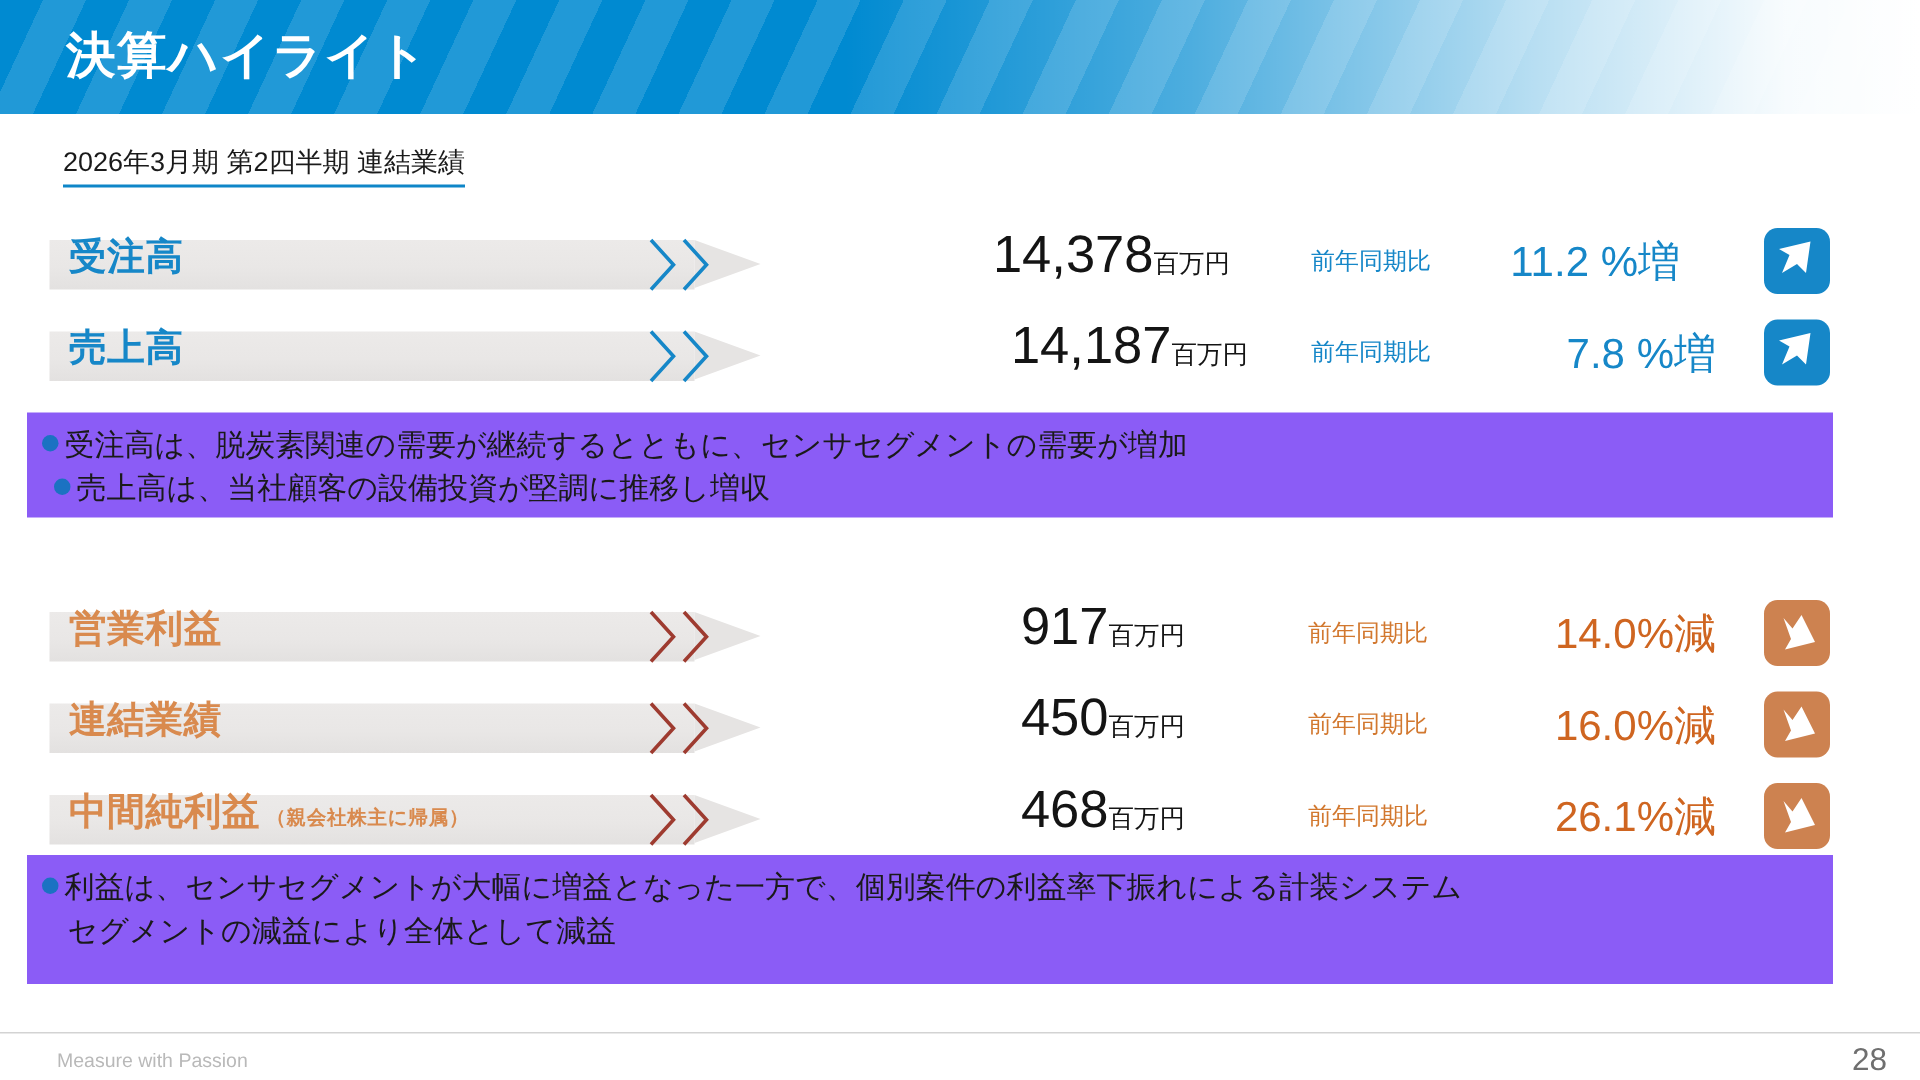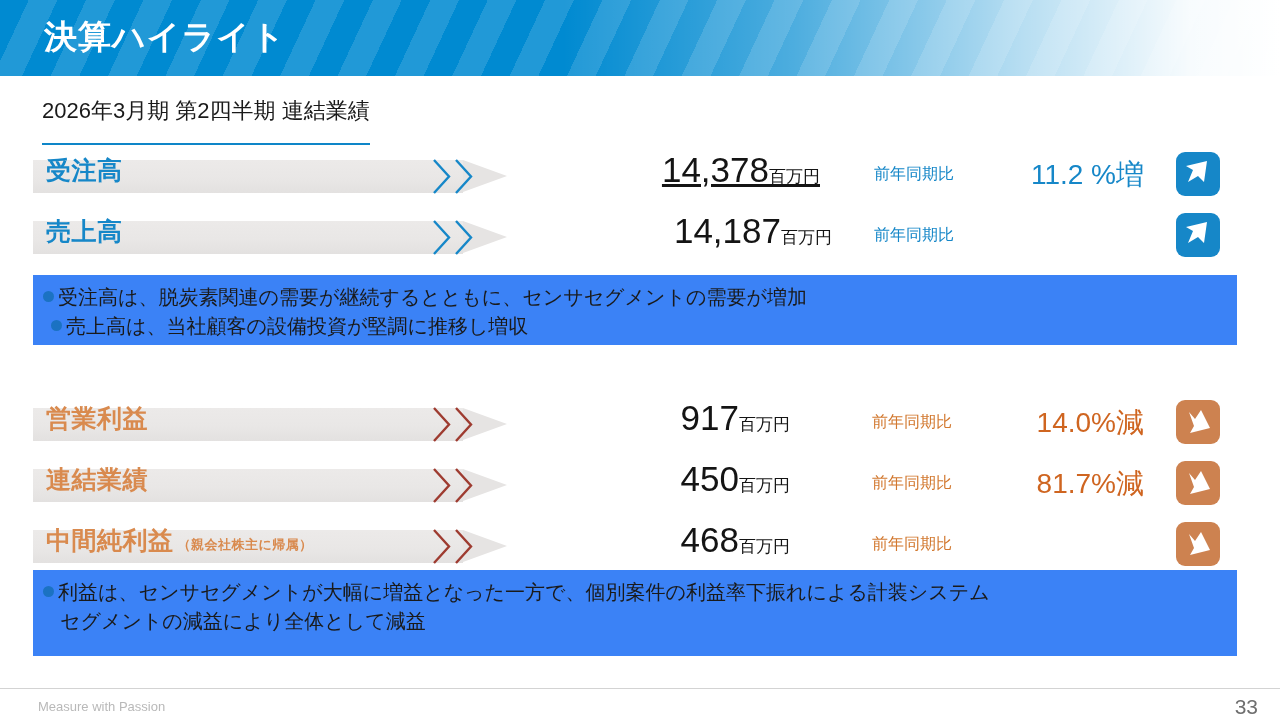--- a/index.html
+++ b/index.html
@@ -42,22 +42,22 @@
     font-size:33px;font-weight:bold;color:#ffffff;
     letter-spacing:1px;
     z-index:3;
   }
 
   
   .subtitle-wrap{
     position:absolute;left:42px;top:96px;
   }
   .subtitle{
-    font-size:22px;color:#1a1a1a;
-    padding-bottom:17px;
+    font-size:18px;color:#1a1a1a;
+    padding-bottom:3px;
     display:inline-block;
     border-bottom:2.5px solid #0e86c8;
   }
 
   
   .row{position:absolute;left:0;width:1280px;height:48px;}
 
   .banner{
     position:absolute;left:33px;top:12px;
     width:474px;height:33px;
@@ -124,23 +124,23 @@
   .blue-label{color:#1687c8;}
   .blue-text{color:#1687c8;}
   .orange-label{color:#d98a4e;}
   .orange-text{color:#cf6520;}
   .orange-yoy{color:#d2782f;}
   .box-blue{background:#1687c8;}
   .box-orange{background:#cd8250;}
 
   
   .comment{
-    position:absolute;left:33px;
+    position:absolute;left:18px;
     width:1204px;
-    background:#3b82f6;
+    background:#8b5cf6;
   }
   .comment .line{
     font-size:20px;color:#1a1a1a;
     line-height:29px;
     white-space:nowrap;
   }
   .comment .line.indent{padding-left:22px;}
   .bullet{
     display:inline-block;
     width:11px;height:11px;border-radius:50%;
@@ -190,25 +190,25 @@
       </div>
       <div class="chev c2">
         <svg width="22" height="41" viewBox="0 0 22 41">
             <polyline points="3,4 18,20.5 3,37" fill="none" stroke="#1687c8" stroke-width="2.4"></polyline>
           </svg>
       </div>
     </div>
     <div class="label blue-label">
       <span>受注高</span>
     </div>
-    <div class="value" style="left:590px;top:2px;text-decoration:underline;">
+    <div class="value" style="left:590px;top:2px;">
       <span>14,378</span><span class="unit">百万円</span>
     </div>
     <div class="yoy blue-text" style="left:874px;top:16px;">前年同期比</div>
-    <div class="pct blue-text" style="left:984px;top:8px;width:160px;">11.2 %増</div>
+    <div class="pct blue-text" style="left:960px;top:8px;width:160px;">11.2 %増</div>
     <div class="arrowbox box-blue" style="left:1176px;top:4px;">
       <svg width="44" height="44" viewBox="0 0 44 44">
         <polygon points="12,30 17,18 10,14 31,9 28,30 22,24" fill="#ffffff"></polygon>
       </svg>
     </div>
   </div>
 
   <div class="row" style="top:209px;">
     <div class="banner">
       <div class="body"></div>
@@ -224,20 +224,21 @@
           </svg>
       </div>
     </div>
     <div class="label blue-label">
       <span>売上高</span>
     </div>
     <div class="value" style="left:602px;top:2px;">
       <span>14,187</span><span class="unit">百万円</span>
     </div>
     <div class="yoy blue-text" style="left:874px;top:16px;">前年同期比</div>
+    <div class="pct blue-text" style="left:984px;top:8px;width:160px;">7.8 %増</div>
     <div class="arrowbox box-blue" style="left:1176px;top:4px;">
       <svg width="44" height="44" viewBox="0 0 44 44">
         <polygon points="12,30 17,18 10,14 31,9 28,30 22,24" fill="#ffffff"></polygon>
       </svg>
     </div>
   </div>
 
   <div class="comment" style="top:275px;height:62px;padding:8px 0 0 0;">
     <div class="line" style="padding-left:10px;">
       <span class="bullet"></span><span>受注高は、脱炭素関連の需要が継続するとともに、センサセグメントの需要が増加</span>
@@ -292,21 +293,21 @@
           </svg>
       </div>
     </div>
     <div class="label orange-label">
       <span>連結業績</span>
     </div>
     <div class="value" style="left:560px;top:2px;">
       <span>450</span><span class="unit">百万円</span>
     </div>
     <div class="yoy orange-yoy" style="left:872px;top:16px;">前年同期比</div>
-    <div class="pct orange-text" style="left:986px;top:8px;width:158px;">81.7%減</div>
+    <div class="pct orange-text" style="left:986px;top:8px;width:158px;">16.0%減</div>
     <div class="arrowbox box-orange" style="left:1176px;top:4px;">
       <svg width="44" height="44" viewBox="0 0 44 44">
         <polygon points="13,12 19,19 25,10 34,28 14,33 18,26" fill="#ffffff"></polygon>
       </svg>
     </div>
   </div>
 
   <div class="row" style="top:518px;">
     <div class="banner">
       <div class="body"></div>
@@ -322,33 +323,34 @@
           </svg>
       </div>
     </div>
     <div class="label orange-label">
       <span>中間純利益</span><span class="sub">（親会社株主に帰属）</span>
     </div>
     <div class="value" style="left:560px;top:2px;">
       <span>468</span><span class="unit">百万円</span>
     </div>
     <div class="yoy orange-yoy" style="left:872px;top:16px;">前年同期比</div>
+    <div class="pct orange-text" style="left:986px;top:8px;width:158px;">26.1%減</div>
     <div class="arrowbox box-orange" style="left:1176px;top:4px;">
       <svg width="44" height="44" viewBox="0 0 44 44">
         <polygon points="13,12 19,19 25,10 34,28 14,33 18,26" fill="#ffffff"></polygon>
       </svg>
     </div>
   </div>
 
   <div class="comment" style="top:570px;height:78px;padding:8px 0 0 0;">
     <div class="line" style="padding-left:10px;">
       <span class="bullet"></span><span>利益は、センサセグメントが大幅に増益となった一方で、個別案件の利益率下振れによる計装システム</span>
     </div>
     <div class="line indent" style="padding-left:27px;">
       <span>セグメントの減益により全体として減益</span>
     </div>
   </div>
 
   <div class="footer-rule"></div>
   <div class="footer-text">Measure with Passion</div>
-  <div class="page-no">33</div>
+  <div class="page-no">28</div>
 
 </div>
 
 </body></html>

